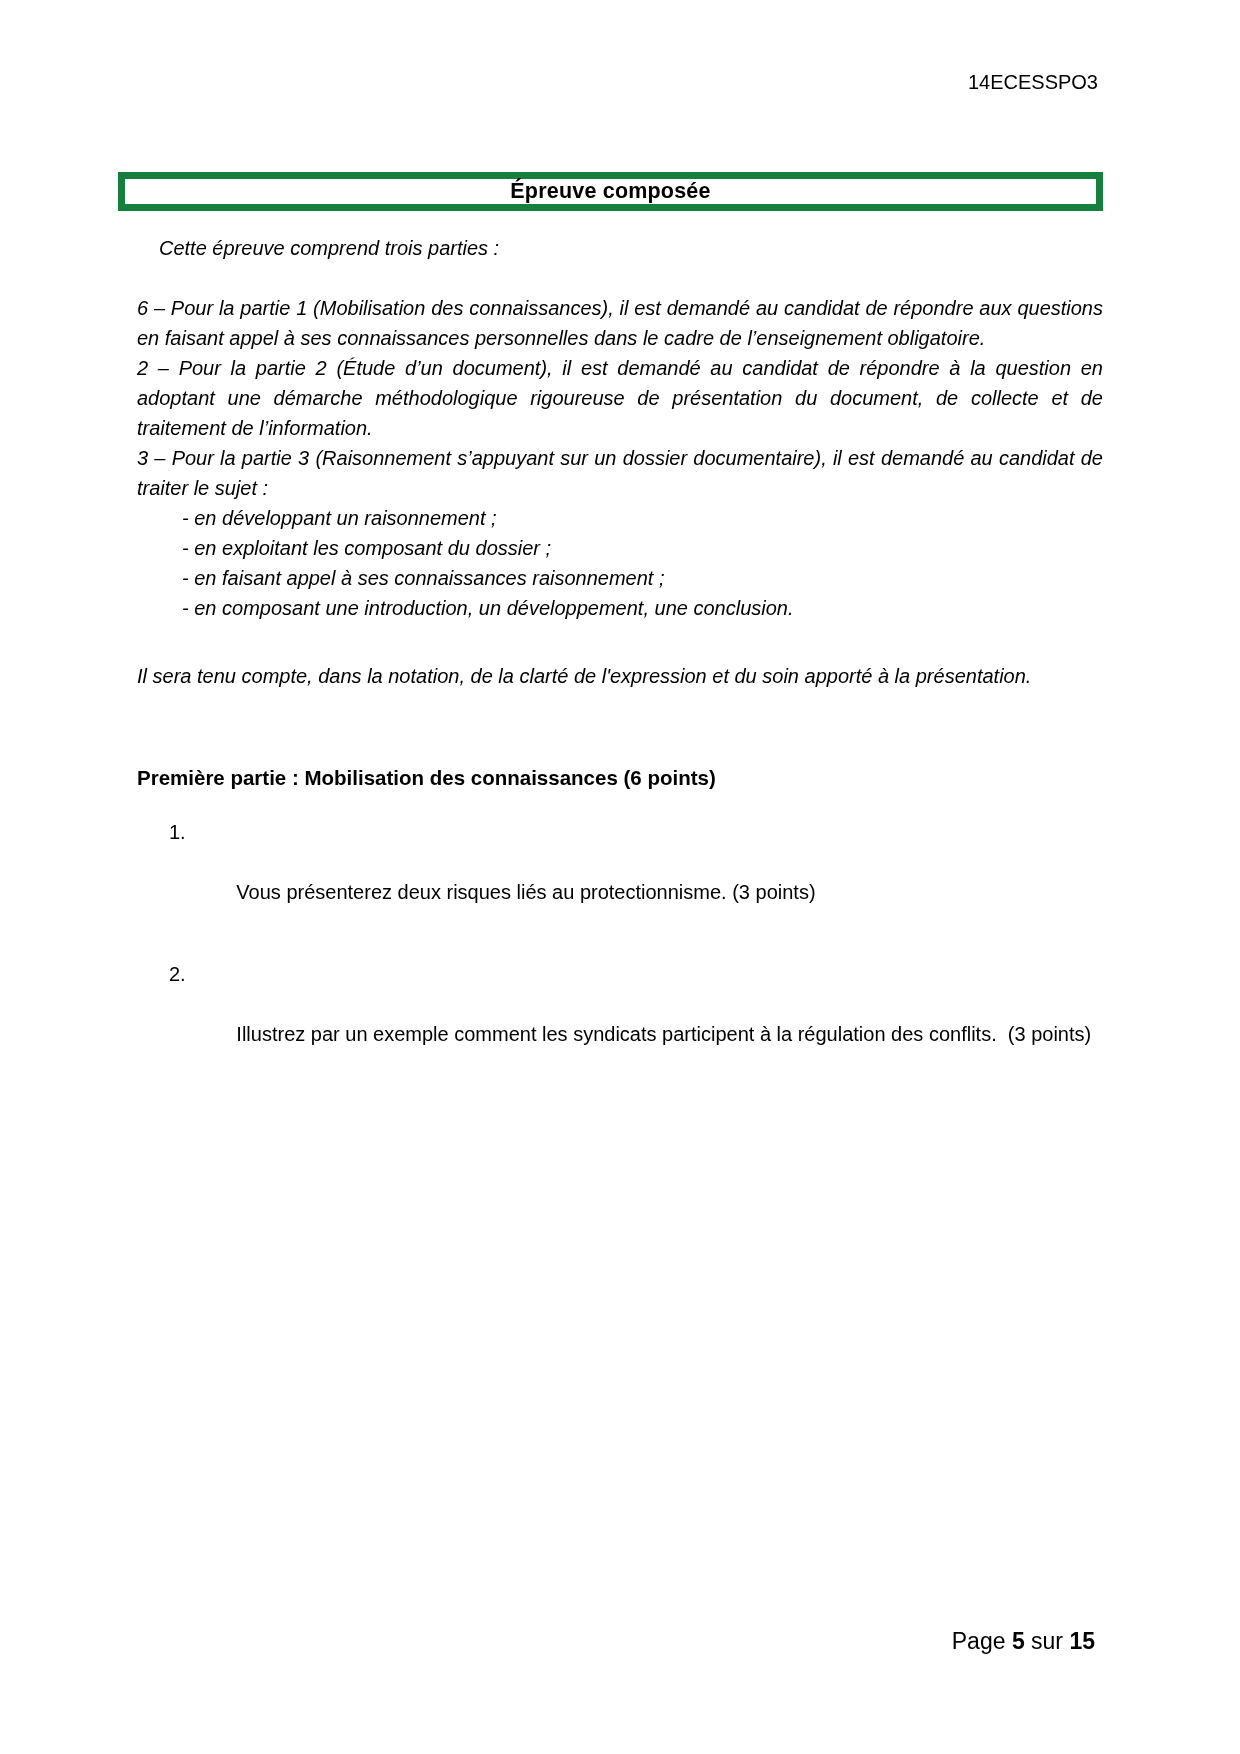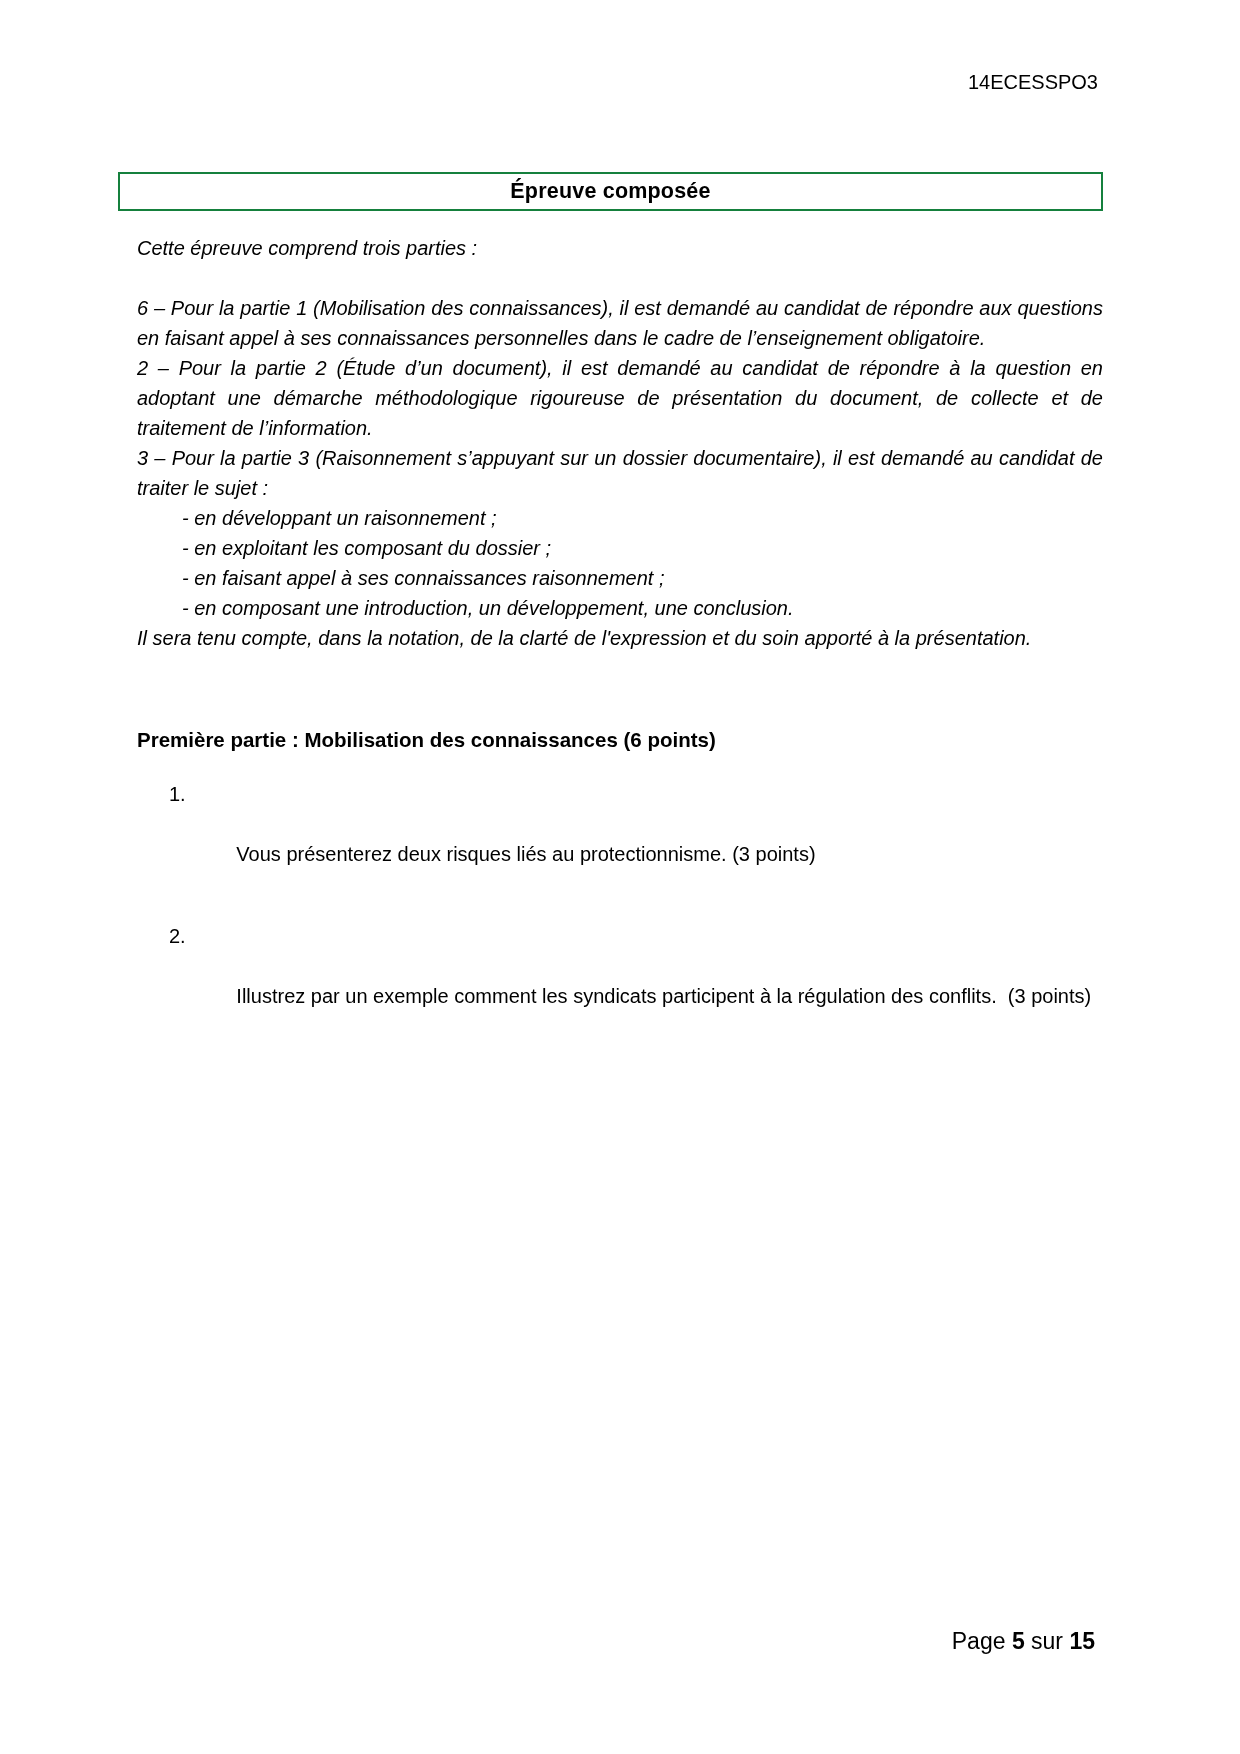--- a/index.html
+++ b/index.html
@@ -9,34 +9,34 @@
     font-family: "Liberation Sans", "DejaVu Sans", sans-serif;
     color: #000;
     overflow: hidden;
   }
   .exam-code {
     position: absolute; top: 70px; right: 142px;
     font-weight: normal; font-size: 20px; line-height: 24px;
   }
   .title-box {
     position: absolute; top: 172px; left: 118px; width: 985px; height: 39px;
-    border: 2px solid #15803d;
+    border: 7px solid #15803d;
     display: flex; align-items: center; justify-content: center;
     background: #fff;
   }
   .title-box h1 { font-size: 21.5px; font-weight: bold; letter-spacing: 0.2px; }
   .content {
     position: absolute; top: 233px; left: 137px; width: 966px;
     font-size: 20px; line-height: 30px; font-style: italic;
   }
   .content p { white-space: pre-wrap; }
-  .intro { margin-bottom: 30px; }
+  .intro { margin-bottom: 30px; margin-left: 22px; }
   .parts p { text-align: justify; }
   .sujet-list { padding-left: 45px; }
-  .note { text-align: justify; }
+  .note { margin-top: 38px; text-align: justify; }
   .section-heading {
     margin-top: 72px;
     font-style: normal; font-weight: bold; font-size: 20.5px; line-height: 30px;
   }
   .question {
     position: relative; margin-top: 24px; padding-left: 66px;
     font-style: normal; text-align: justify; white-space: pre-wrap;
   }
   .question + .question { margin-top: 22px; }
   .question .qnum { position: absolute; left: 32px; top: 0; white-space: nowrap; }

